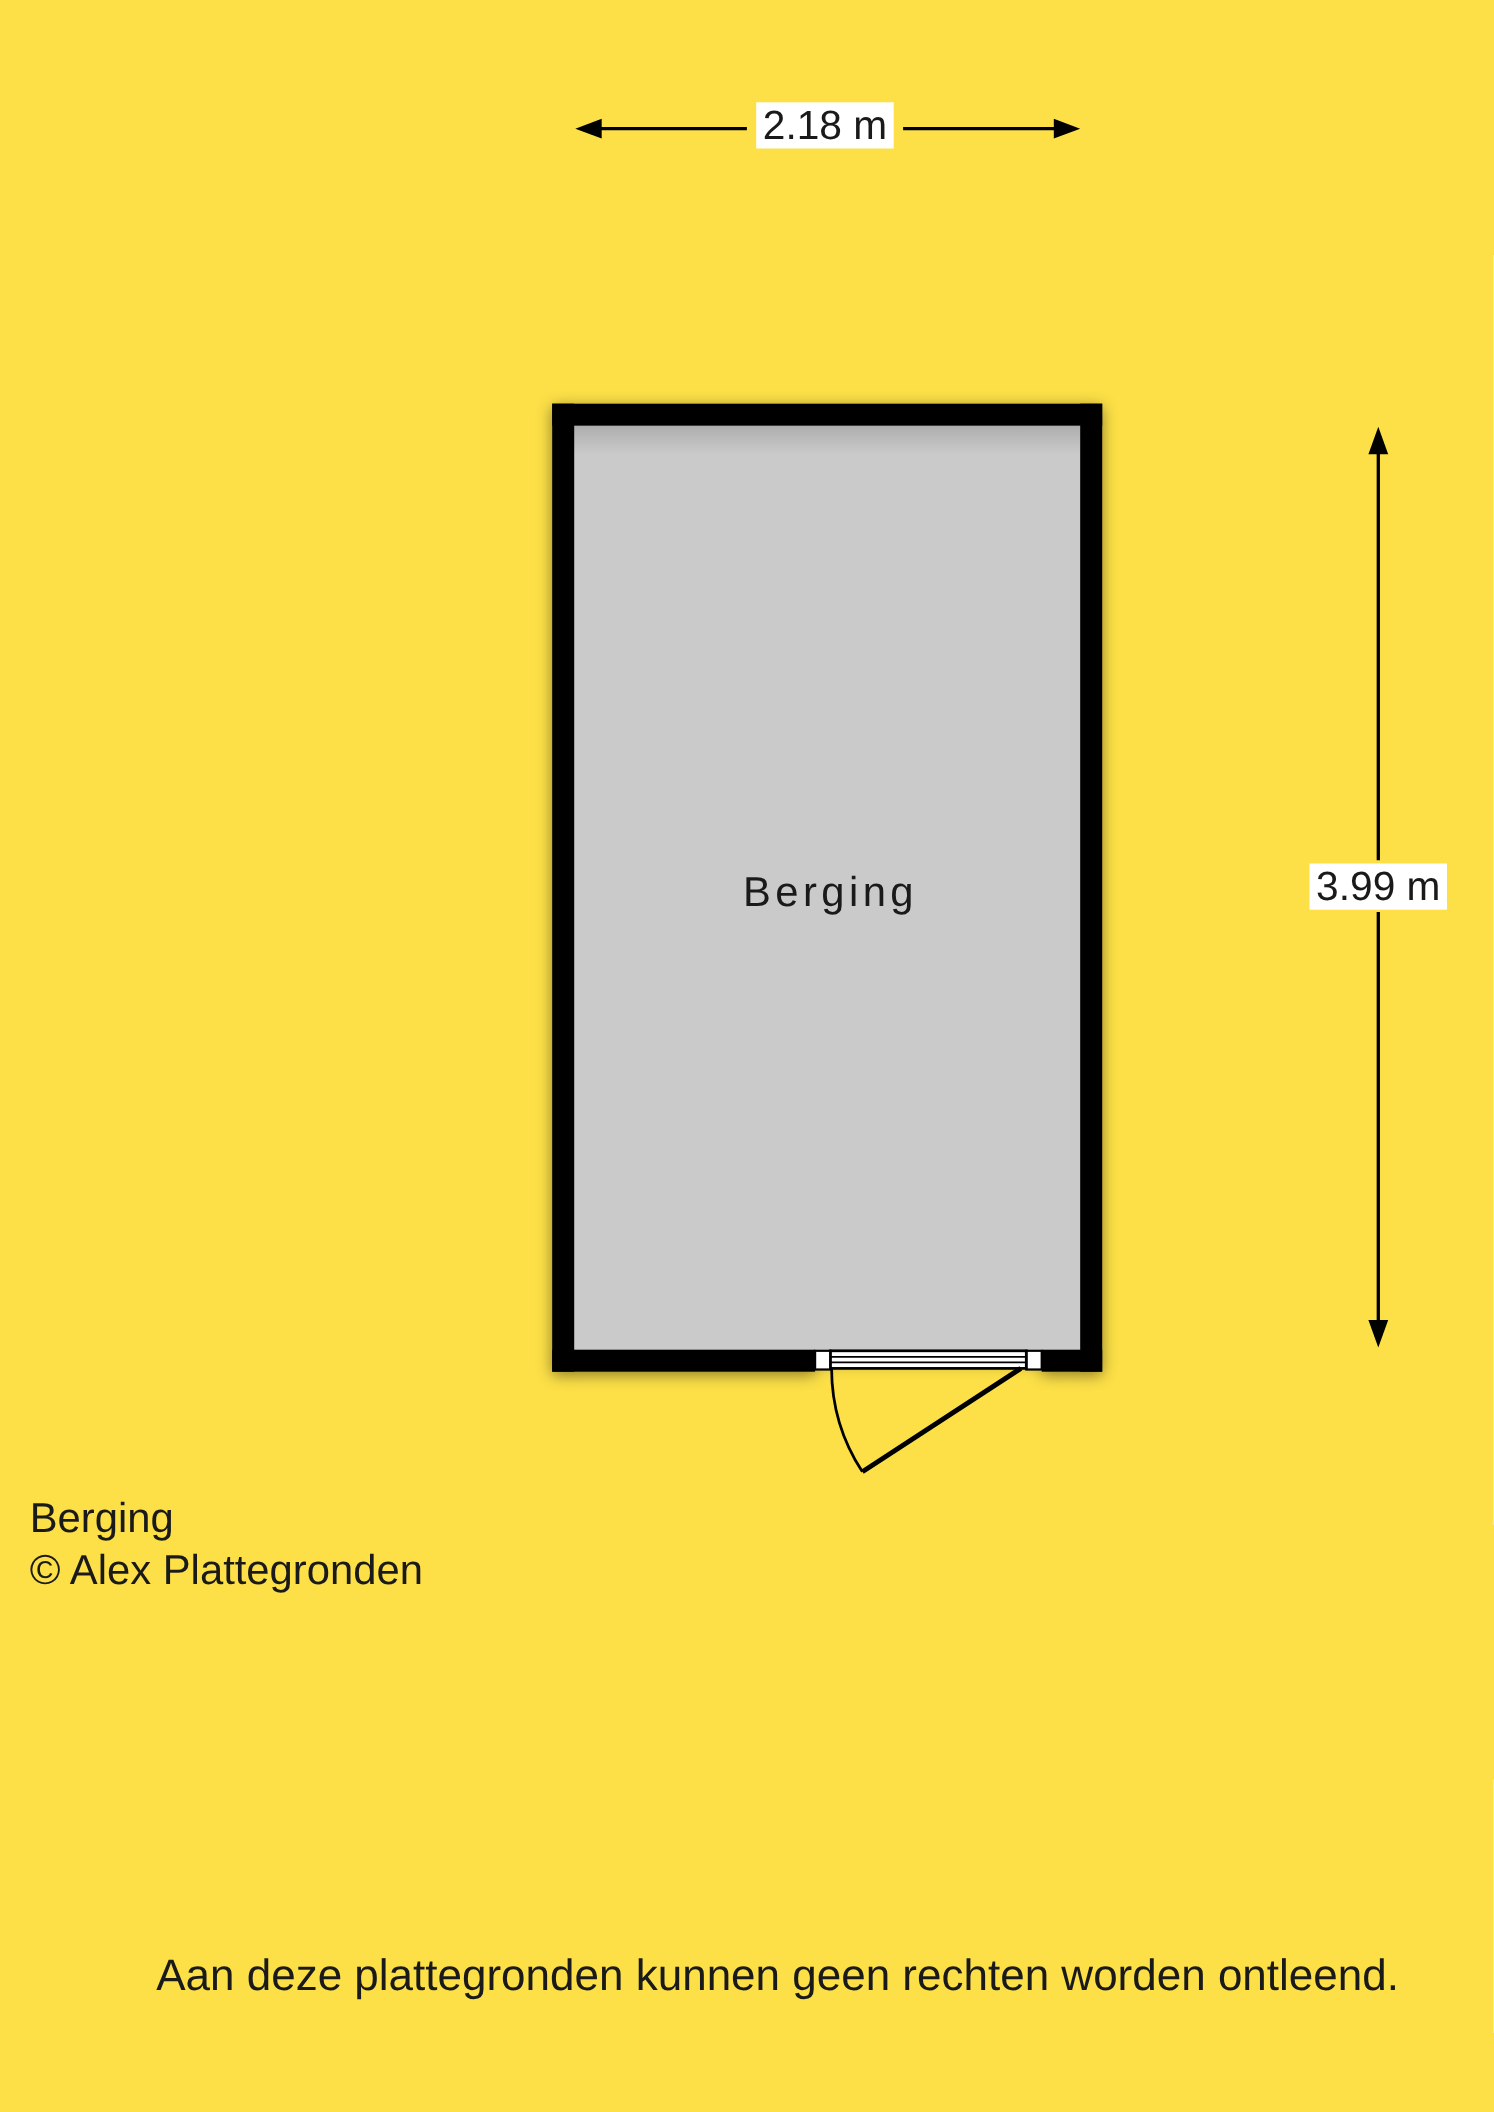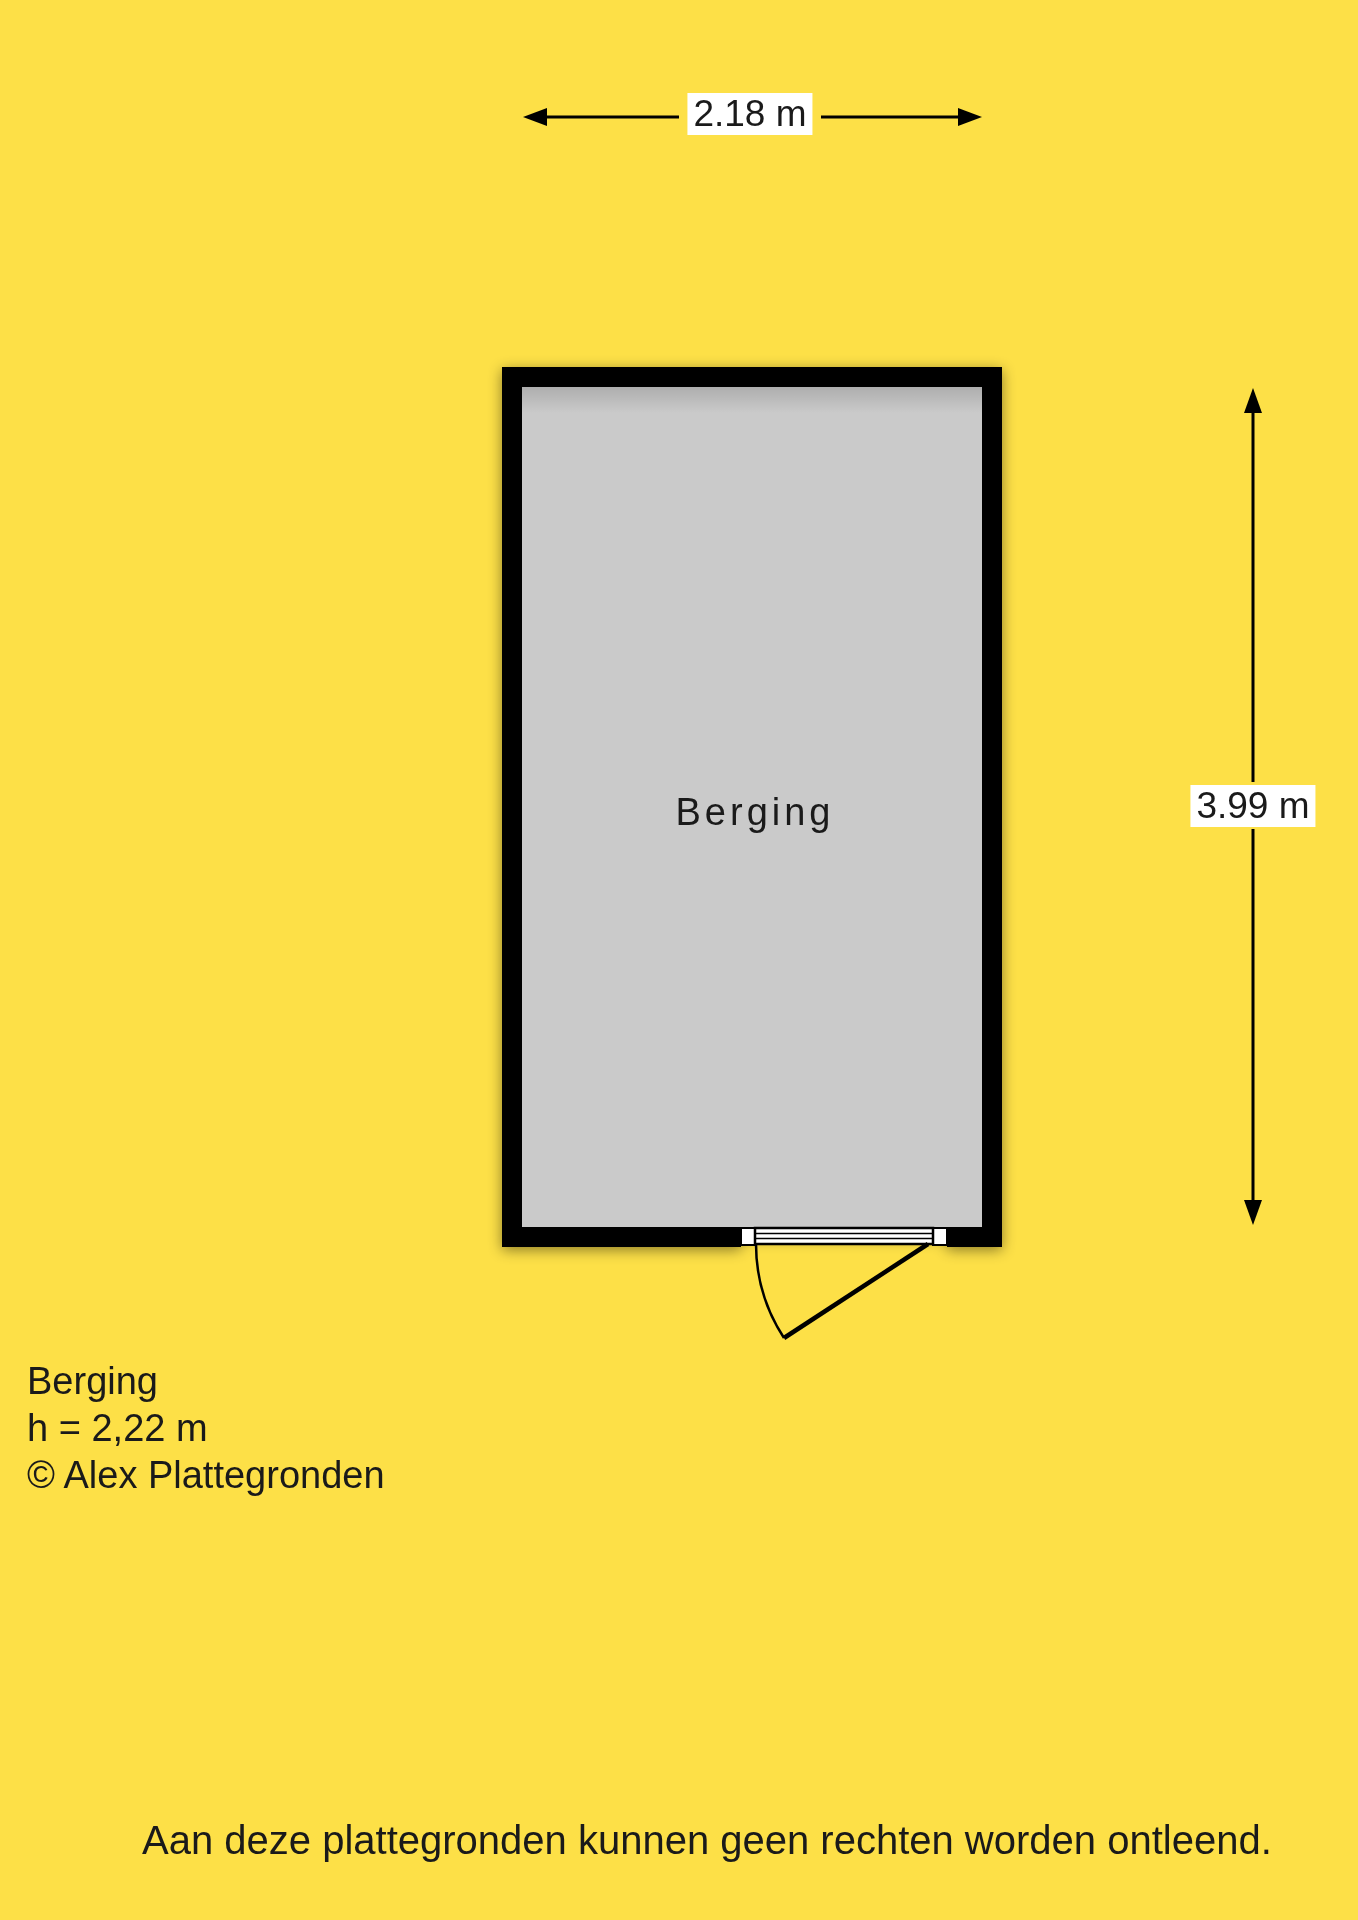--- a/index.html
+++ b/index.html
@@ -97,19 +97,18 @@
   </svg>
 
   <div class="overlay dim-label" style="left:750px; top:114px;">2.18 m</div>
 
   <div class="overlay dim-label" style="left:1253px; top:806px;text-align:right;">3.99 m</div>
 
   <div class="overlay room-label" style="left:755px; top:812px;">Berging</div>
 
   <div class="overlay legend-block" style="left:27px; top:1358px;">
     <div>Berging</div>
-    <div>h = 2,22 m</div>
     <div>© Alex Plattegronden</div>
   </div>
 
-  <div class="overlay disclaimer" style="left:142px; top:1774px;margin-top:44px;">Aan deze plattegronden kunnen geen rechten worden ontleend.</div>
+  <div class="overlay disclaimer" style="left:142px; top:1774px;">Aan deze plattegronden kunnen geen rechten worden ontleend.</div>
 
 </div>
 
 </body></html>

